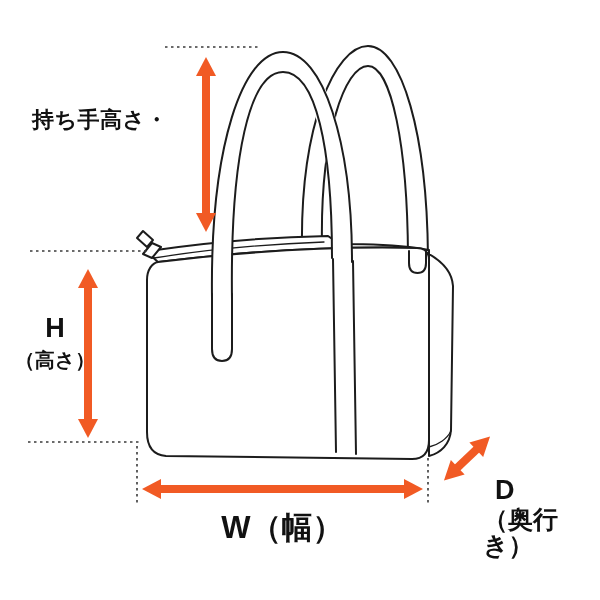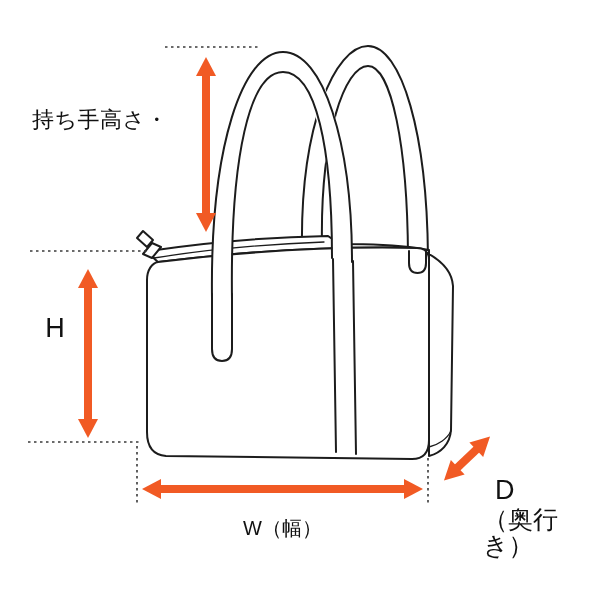--- a/index.html
+++ b/index.html
@@ -18,27 +18,27 @@
 
   
   .ln   { fill:none; stroke:var(--outline); stroke-width:2; stroke-linecap:round; stroke-linejoin:round; }
   .thin { fill:none; stroke:var(--outline); stroke-width:1.3; stroke-linecap:round; }
   .fillw{ fill:#ffffff; stroke:var(--outline); stroke-width:2; stroke-linejoin:round; }
   .tube { fill:none; stroke:#ffffff; stroke-width:19; stroke-linecap:butt; }
   .guide{ fill:none; stroke:var(--guide); stroke-width:1.6; stroke-dasharray:2.5 3.5; }
   .arrow{ fill:none; stroke:var(--arrow); stroke-width:8; }
 
   
-  .lbl { position:absolute; color:var(--text); font-weight:400; text-align:center; }
+  .lbl { position:absolute; color:var(--text); font-weight:700; text-align:center; }
   .lbl .row { display:block; }
   #lbl-handle { left:6px;  top:102px; width:188px; font-size:22px; line-height:36px; letter-spacing:.5px; }
   #lbl-h      { left:10px; top:310px; width:90px; }
   #lbl-h .big   { display:block; font-size:27px; line-height:36px; }
   #lbl-h .small { display:block; font-size:20px; line-height:28px; }
-  #lbl-w      { left:175px; top:512px; width:215px; font-size:20px; line-height:32px; }
+  #lbl-w      { left:175px; top:512px; width:215px; font-size:31px; line-height:32px; }
   #lbl-d      { left:483px; top:474px; width:110px; text-align:left; }
   #lbl-d .big   { display:block; font-size:27px; line-height:32px; padding-left:12px; }
   #lbl-d .small { display:block; font-size:25px; line-height:26px; }
 </style>
 </head>
 <body>
 
 <div class="stage">
 
   <svg class="diagram" width="600" height="600" viewBox="0 0 600 600">
@@ -99,20 +99,21 @@
       <line class="arrow" x1="457" y1="468" x2="477" y2="449" marker-start="url(#arrowhead)" marker-end="url(#arrowhead)"></line>
     </g>
   </svg>
 
   <div class="lbl" id="lbl-handle">
     <span class="row">持ち手高さ・</span>
   </div>
 
   <div class="lbl" id="lbl-h">
     <span class="big">H</span>
+    <span class="small">（高さ）</span>
   </div>
 
   <div class="lbl" id="lbl-w">
     <span class="row">W（幅）</span>
   </div>
 
   <div class="lbl" id="lbl-d">
     <span class="big">D</span>
     <span class="small">（奥行き）</span>
   </div>

